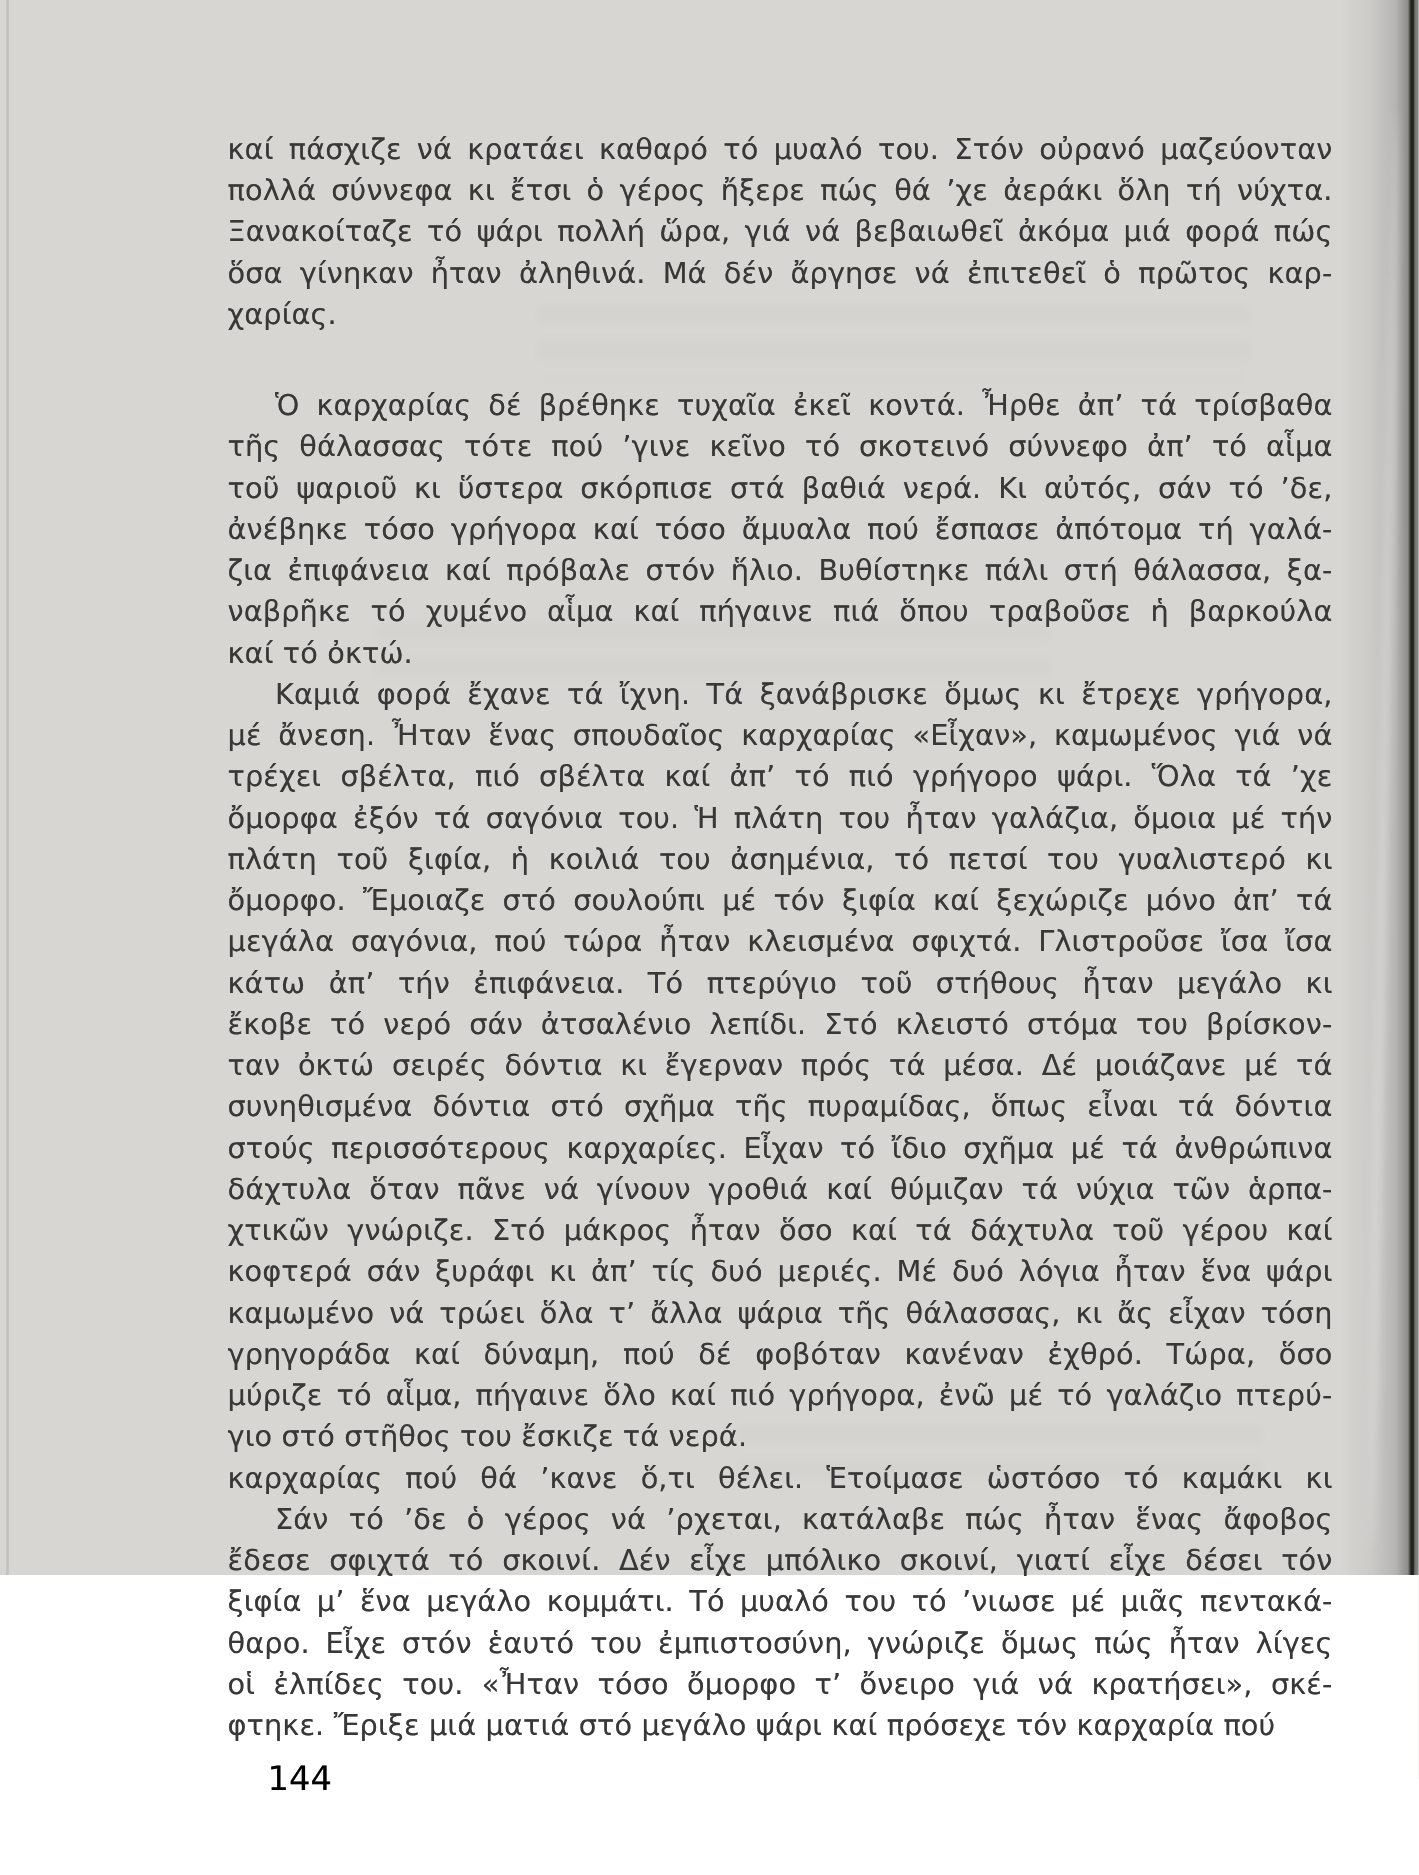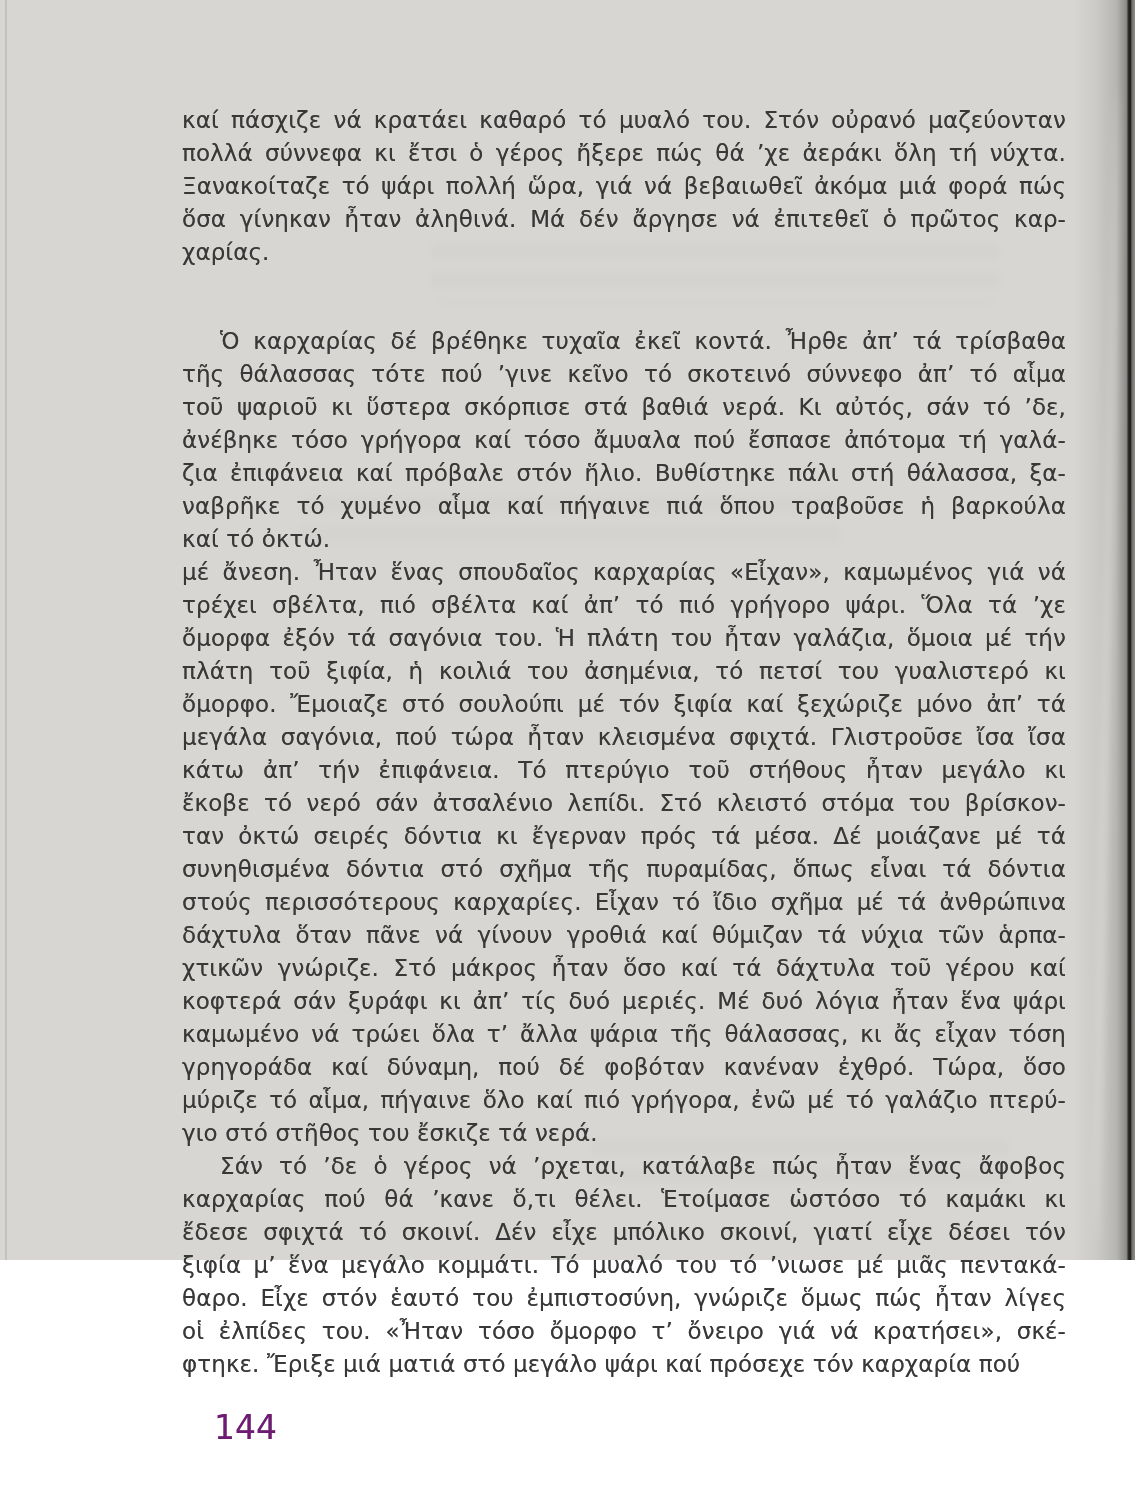--- a/index.html
+++ b/index.html
@@ -53,40 +53,40 @@
   .ghost-2 { left: 300px; top: 497px; width: 540px; height: 56px; }
   .ghost-3 { left: 590px; top: 1139px; width: 420px; height: 44px; }
 
   .text-block {
     position: absolute;
     left: 182px; top: 104px; width: 884px;
     color: #383838;
     text-shadow: 0 0 0.5px rgba(56,56,56,0.55);
   }
   p.para { margin: 0; padding: 0; }
-  p.para.gap { margin-top: 56px; }
+  p.para.gap { margin-top: 40px; }
   .line {
     display: block;
     font-size: 23px;
     line-height: 33px;
     height: 33px;
     overflow: hidden;
     text-align: justify;
     text-align-last: justify;
     letter-spacing: 0.1px;
     white-space: normal;
   }
   .line.last { text-align-last: left; }
   .line.indent { text-indent: 38px; }
 
   .pagenum {
     position: absolute;
     left: 214px; top: 1408px;
-    font-size: 33px;
-    color: #701a75;
+    font-size: 27px;
+    color: #000000;
     text-shadow: 0 0 0.5px rgba(60,60,60,0.55);
   }
 </style>
 </head>
 <body>
 
 <div class="scan-page">
   <div class="left-line"></div>
 
   <div class="ghost ghost-1"></div>
@@ -104,42 +104,43 @@
       <p class="para gap">
         <span class="line indent">Ὁ καρχαρίας δέ βρέθηκε τυχαῖα ἐκεῖ κοντά. Ἦρθε ἀπ’ τά τρίσβαθα</span>
         <span class="line">τῆς θάλασσας τότε πού ’γινε κεῖνο τό σκοτεινό σύννεφο ἀπ’ τό αἷμα</span>
         <span class="line">τοῦ ψαριοῦ κι ὕστερα σκόρπισε στά βαθιά νερά. Κι αὐτός, σάν τό ’δε,</span>
         <span class="line">ἀνέβηκε τόσο γρήγορα καί τόσο ἄμυαλα πού ἔσπασε ἀπότομα τή γαλά-</span>
         <span class="line">ζια ἐπιφάνεια καί πρόβαλε στόν ἥλιο. Βυθίστηκε πάλι στή θάλασσα, ξα-</span>
         <span class="line">ναβρῆκε τό χυμένο αἷμα καί πήγαινε πιά ὅπου τραβοῦσε ἡ βαρκούλα</span>
         <span class="line last">καί τό ὀκτώ.</span>
       </p>
       <p class="para">
+        <span class="line indent">Καμιά φορά ἔχανε τά ἴχνη. Τά ξανάβρισκε ὅμως κι ἔτρεχε γρήγορα,</span>
         <span class="line">μέ ἄνεση. Ἦταν ἕνας σπουδαῖος καρχαρίας «Εἶχαν», καμωμένος γιά νά</span>
         <span class="line">τρέχει σβέλτα, πιό σβέλτα καί ἀπ’ τό πιό γρήγορο ψάρι. Ὅλα τά ’χε</span>
         <span class="line">ὄμορφα ἐξόν τά σαγόνια του. Ἡ πλάτη του ἦταν γαλάζια, ὅμοια μέ τήν</span>
         <span class="line">πλάτη τοῦ ξιφία, ἡ κοιλιά του ἀσημένια, τό πετσί του γυαλιστερό κι</span>
         <span class="line">ὄμορφο. Ἔμοιαζε στό σουλούπι μέ τόν ξιφία καί ξεχώριζε μόνο ἀπ’ τά</span>
         <span class="line">μεγάλα σαγόνια, πού τώρα ἦταν κλεισμένα σφιχτά. Γλιστροῦσε ἴσα ἴσα</span>
         <span class="line">κάτω ἀπ’ τήν ἐπιφάνεια. Τό πτερύγιο τοῦ στήθους ἦταν μεγάλο κι</span>
         <span class="line">ἔκοβε τό νερό σάν ἀτσαλένιο λεπίδι. Στό κλειστό στόμα του βρίσκον-</span>
         <span class="line">ταν ὀκτώ σειρές δόντια κι ἔγερναν πρός τά μέσα. Δέ μοιάζανε μέ τά</span>
         <span class="line">συνηθισμένα δόντια στό σχῆμα τῆς πυραμίδας, ὅπως εἶναι τά δόντια</span>
         <span class="line">στούς περισσότερους καρχαρίες. Εἶχαν τό ἴδιο σχῆμα μέ τά ἀνθρώπινα</span>
         <span class="line">δάχτυλα ὅταν πᾶνε νά γίνουν γροθιά καί θύμιζαν τά νύχια τῶν ἁρπα-</span>
         <span class="line">χτικῶν γνώριζε. Στό μάκρος ἦταν ὅσο καί τά δάχτυλα τοῦ γέρου καί</span>
         <span class="line">κοφτερά σάν ξυράφι κι ἀπ’ τίς δυό μεριές. Μέ δυό λόγια ἦταν ἕνα ψάρι</span>
         <span class="line">καμωμένο νά τρώει ὅλα τ’ ἄλλα ψάρια τῆς θάλασσας, κι ἄς εἶχαν τόση</span>
         <span class="line">γρηγοράδα καί δύναμη, πού δέ φοβόταν κανέναν ἐχθρό. Τώρα, ὅσο</span>
         <span class="line">μύριζε τό αἷμα, πήγαινε ὅλο καί πιό γρήγορα, ἐνῶ μέ τό γαλάζιο πτερύ-</span>
         <span class="line last">γιο στό στῆθος του ἔσκιζε τά νερά.</span>
       </p>
       <p class="para">
+        <span class="line">καρχαρίας πού θά ’κανε ὅ,τι θέλει. Ἑτοίμασε ὡστόσο τό καμάκι κι</span>
         <span class="line indent">Σάν τό ’δε ὁ γέρος νά ’ρχεται, κατάλαβε πώς ἦταν ἕνας ἄφοβος</span>
-        <span class="line">καρχαρίας πού θά ’κανε ὅ,τι θέλει. Ἑτοίμασε ὡστόσο τό καμάκι κι</span>
         <span class="line">ἔδεσε σφιχτά τό σκοινί. Δέν εἶχε μπόλικο σκοινί, γιατί εἶχε δέσει τόν</span>
         <span class="line">ξιφία μ’ ἕνα μεγάλο κομμάτι. Τό μυαλό του τό ’νιωσε μέ μιᾶς πεντακά-</span>
         <span class="line">θαρο. Εἶχε στόν ἑαυτό του ἐμπιστοσύνη, γνώριζε ὅμως πώς ἦταν λίγες</span>
         <span class="line">οἱ ἐλπίδες του. «Ἦταν τόσο ὄμορφο τ’ ὄνειρο γιά νά κρατήσει», σκέ-</span>
         <span class="line last">φτηκε. Ἔριξε μιά ματιά στό μεγάλο ψάρι καί πρόσεχε τόν καρχαρία πού</span>
       </p>
     </main>
 
   <div class="pagenum">144</div>
 

